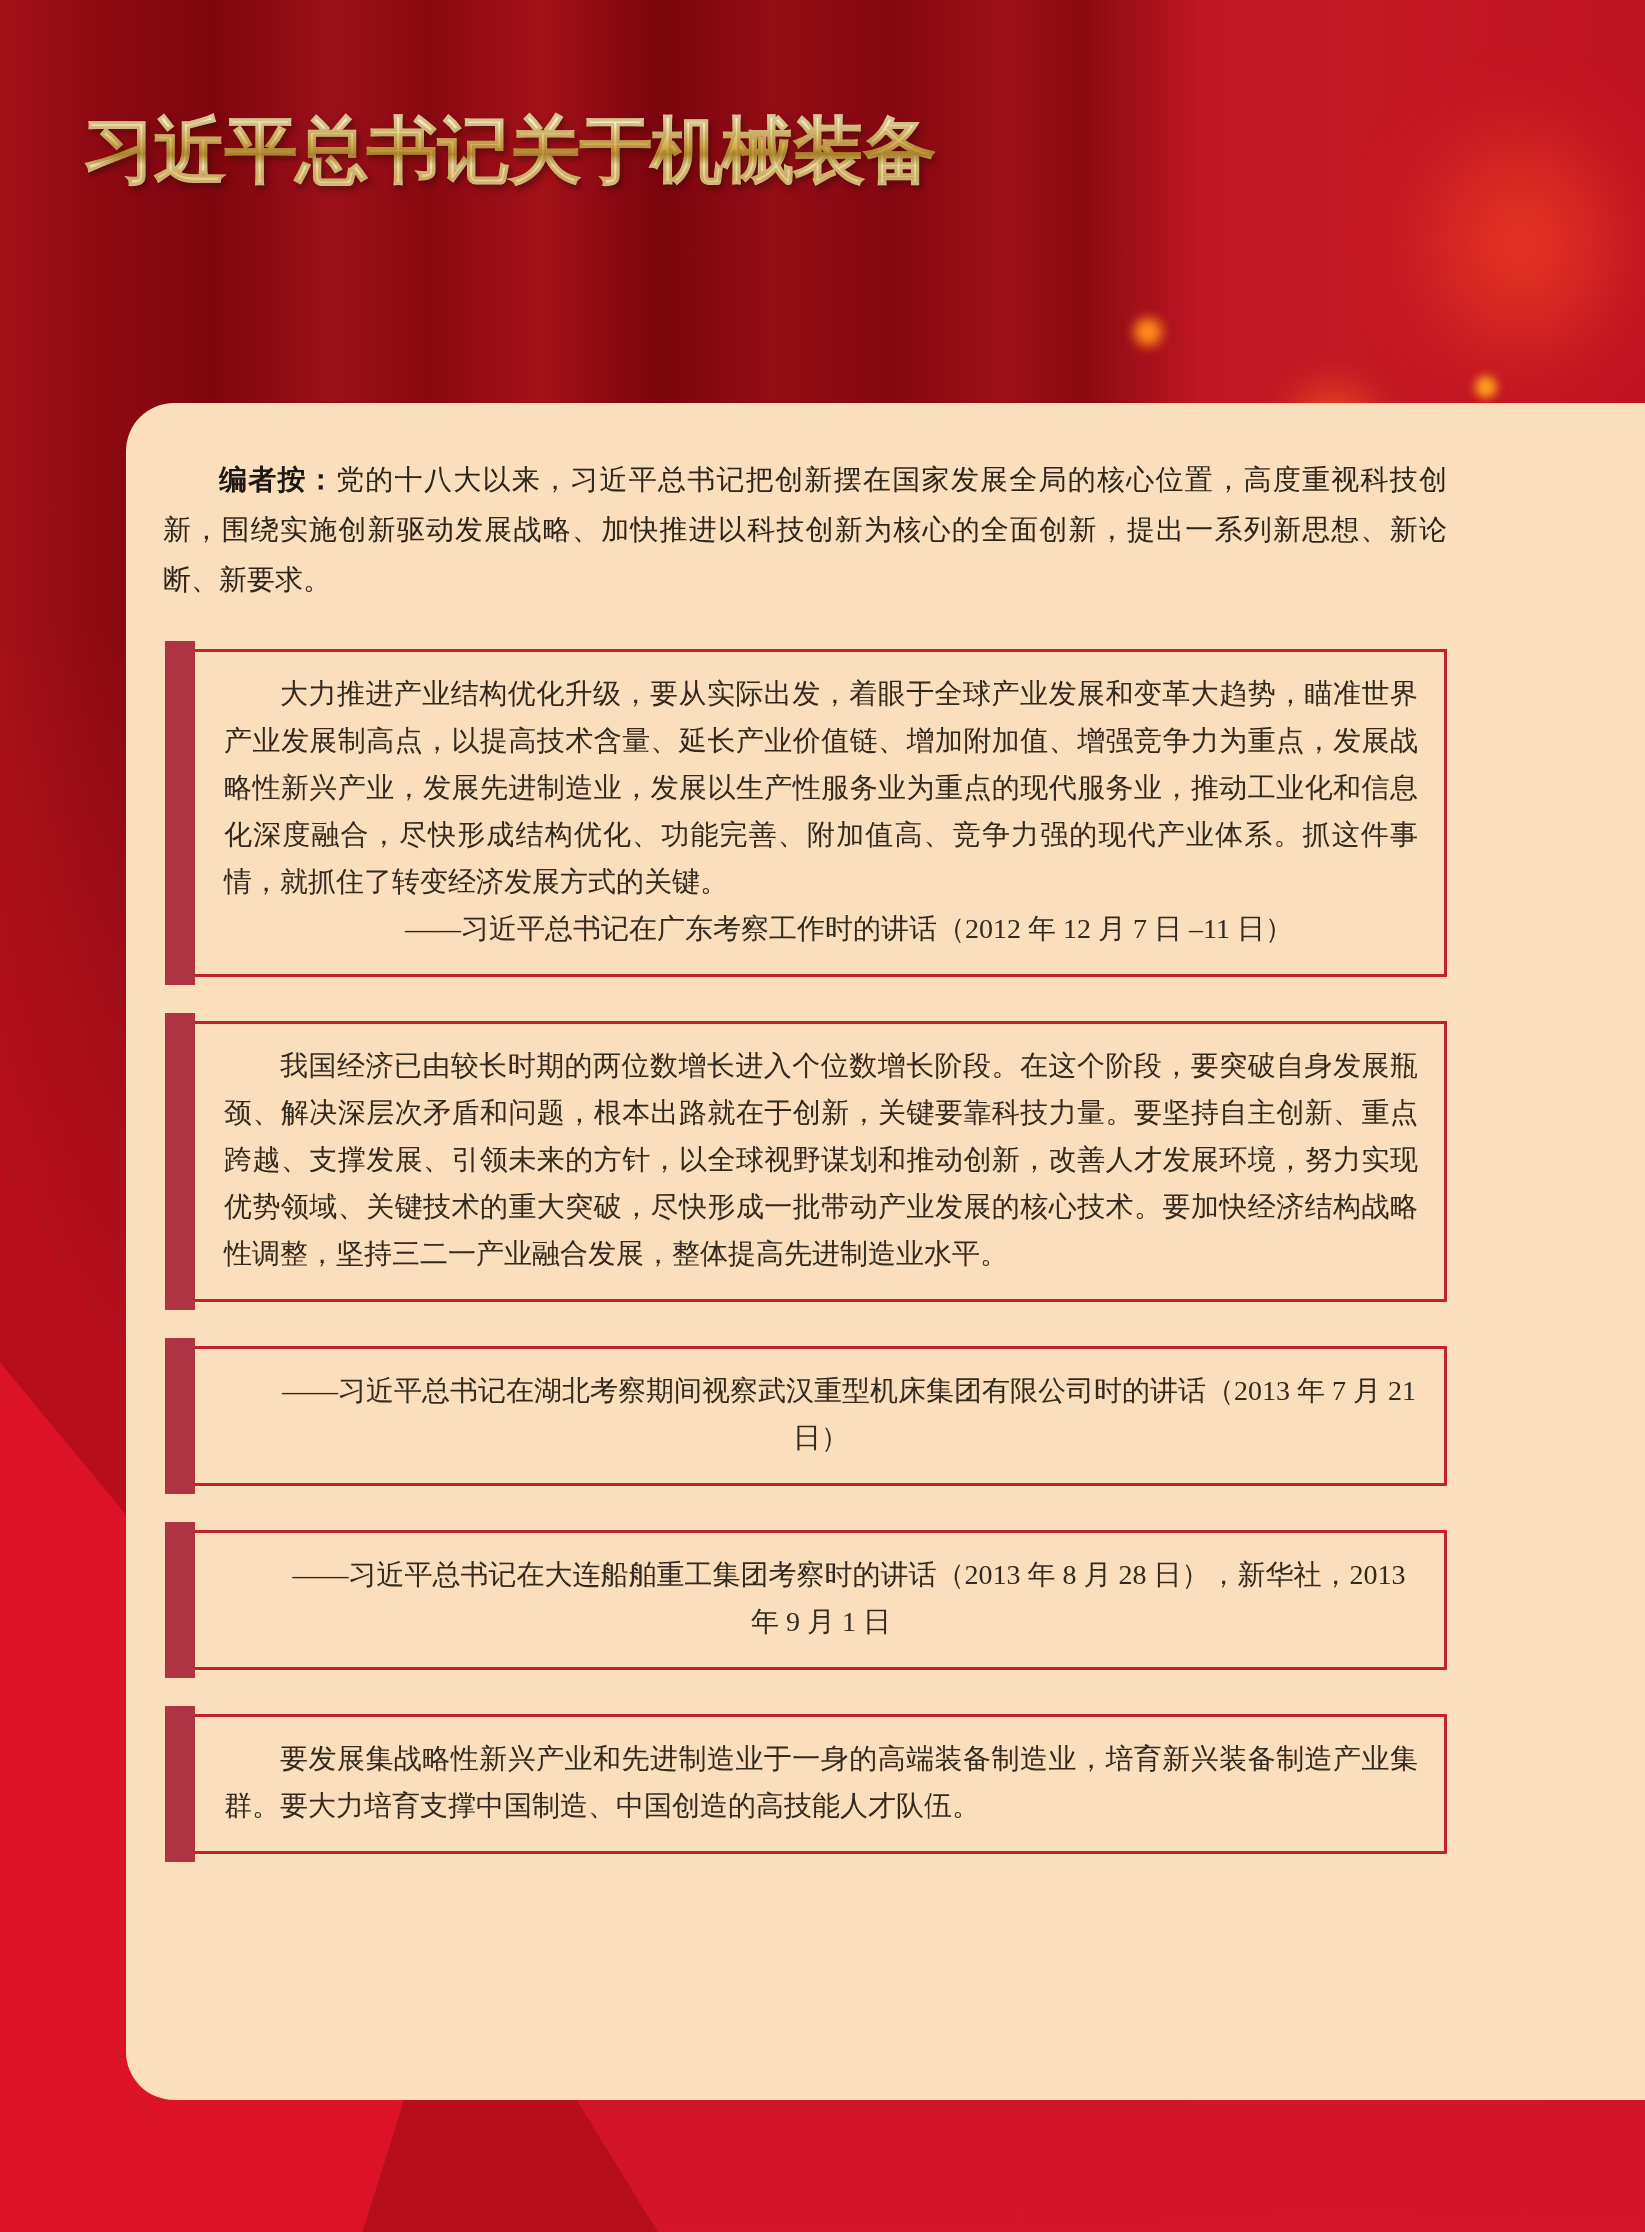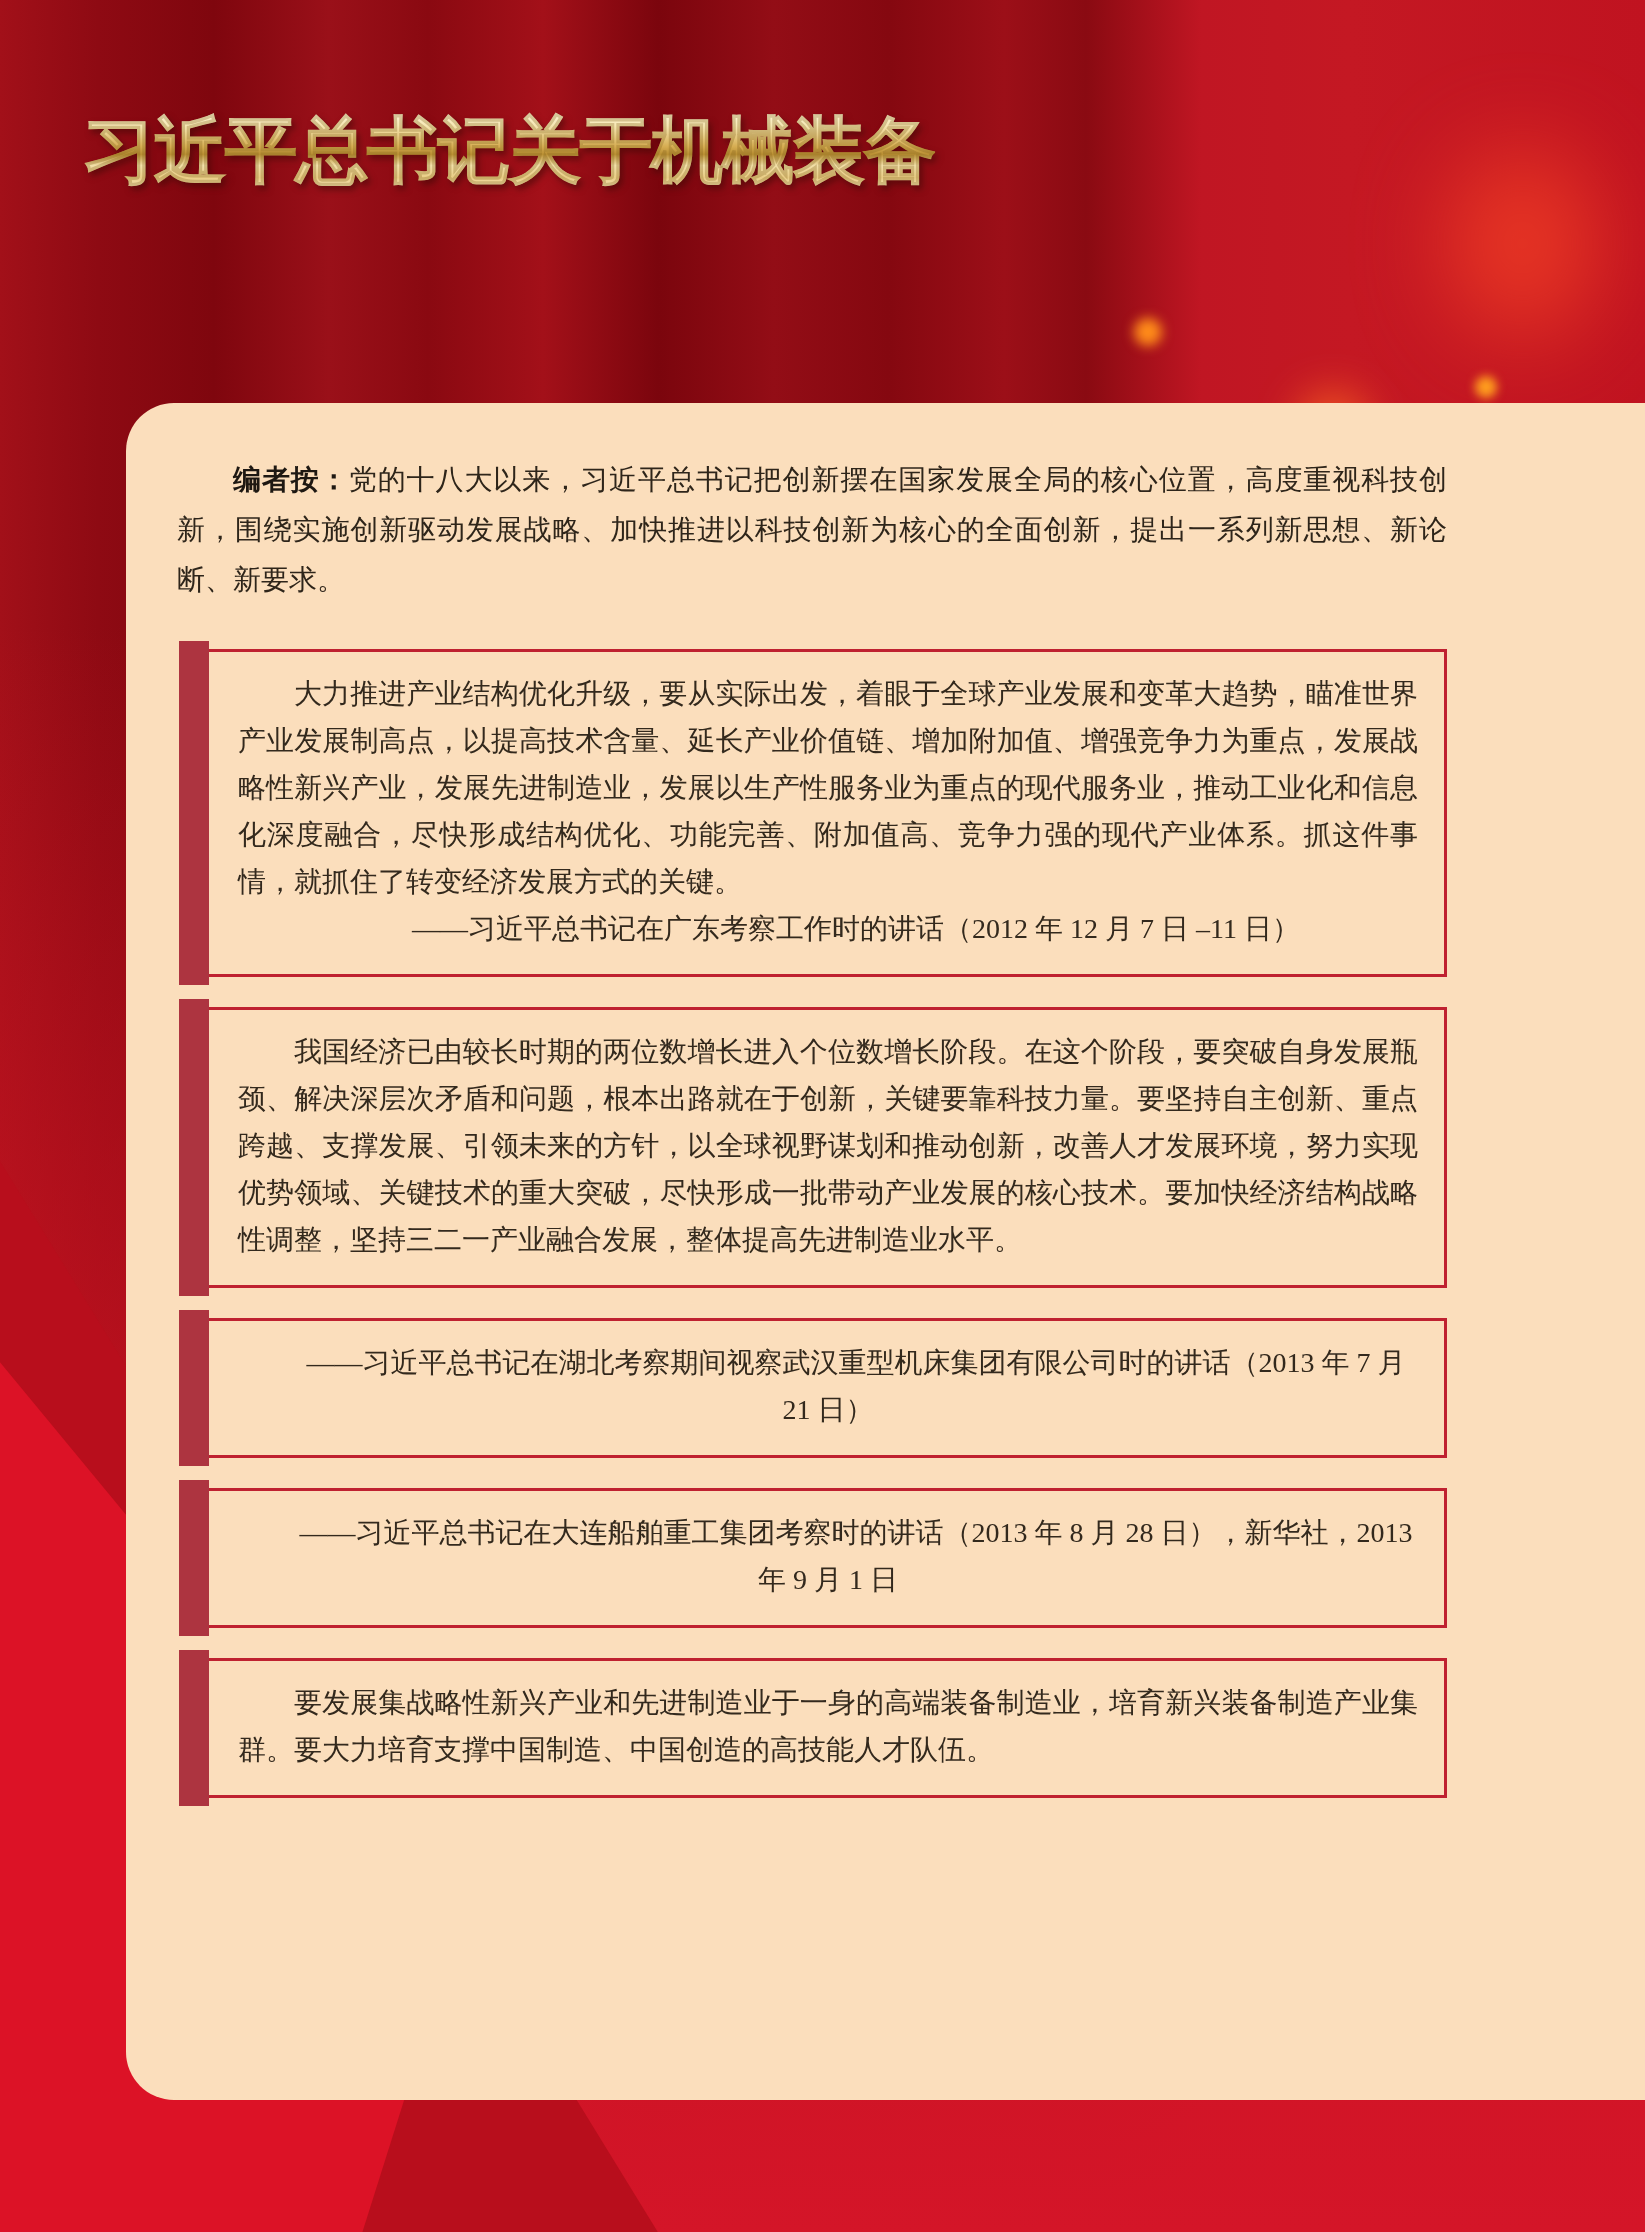--- a/index.html
+++ b/index.html
@@ -52,32 +52,32 @@
     -webkit-text-stroke:1px rgba(130,95,25,.30);
     filter:drop-shadow(3px 4px 3px rgba(60,10,5,.55));
     white-space:nowrap;
   }
 
   
   .panel{
     position:absolute;left:126px;top:403px;right:0;bottom:133px;
     background:#fbdebc;
     border-radius:48px 0 0 48px;
-    padding:52px 199px 40px 45px;
+    padding:52px 199px 40px 31px;
     box-sizing:border-box;
     color:#32281c;
   }
   .editor-note{margin:0 0 44px 6px;font-size:28px;line-height:50px;text-align:justify;color:#2e251a;}
   .editor-note p{margin:0;text-indent:2em;}
   .editor-note .label{font-weight:bold;color:#1e1812;}
 
   
   .quote-box{
     position:relative;
-    margin:0 0 30px 20px;
+    margin:0 0 44px 20px;
     border:3px solid #bf2130;
     padding:18px 26px 22px 44px;
     background:transparent;
   }
   .accent-bar{
     position:absolute;left:-15px;top:-11px;bottom:-11px;width:30px;
     background:#ad3440;
   }
   .quote-text{margin:0;font-size:28px;line-height:47px;text-align:justify;text-indent:2em;color:#33291d;}
   .quote-attr{margin:0;font-size:28px;line-height:47px;text-align:center;text-indent:2em;color:#33291d;}

